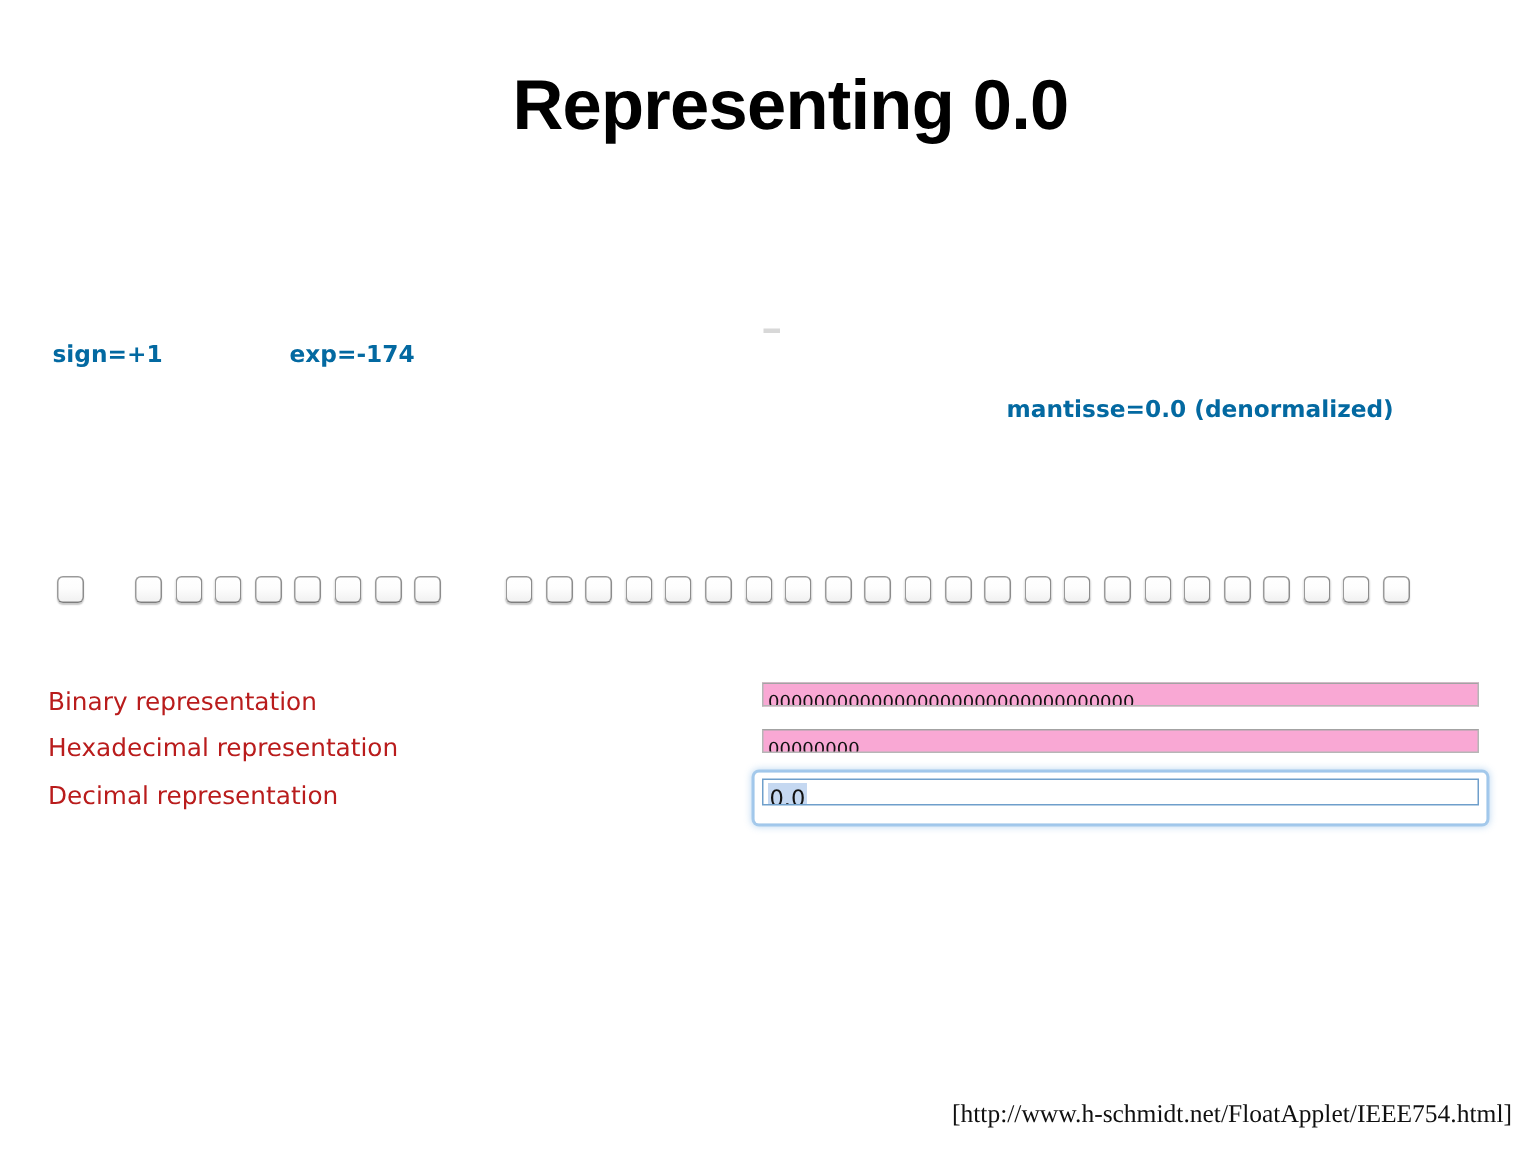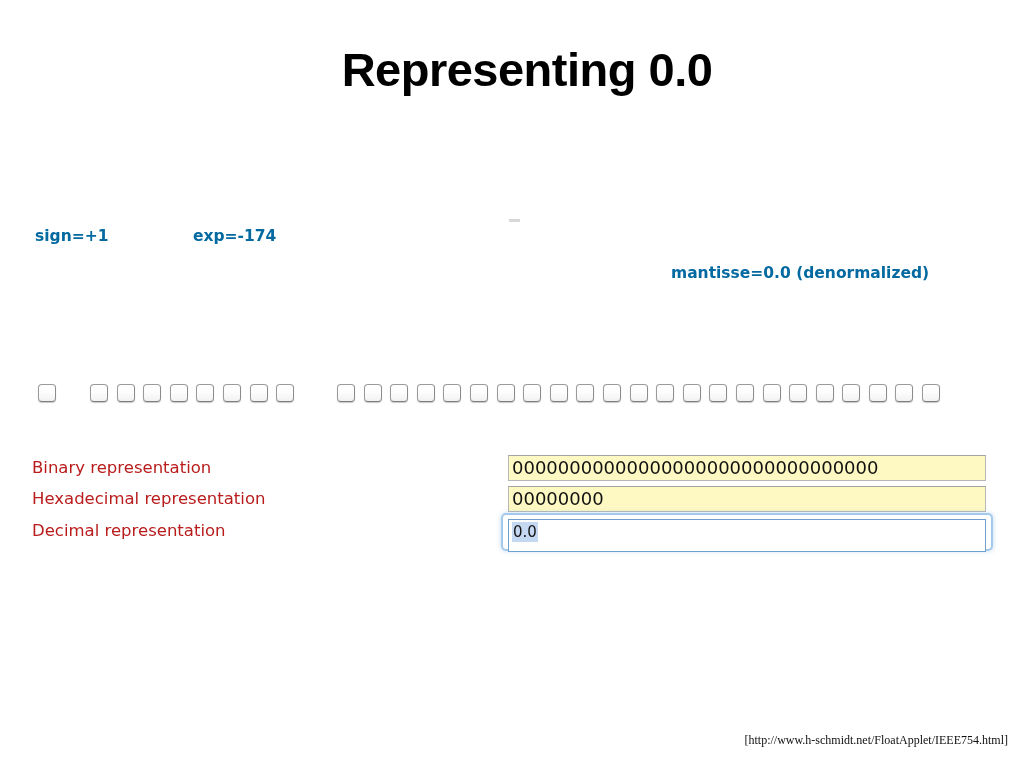--- a/index.html
+++ b/index.html
@@ -108,27 +108,27 @@
     white-space: nowrap;
   }
   #rep-label-binary  { top: 458px; }
   #rep-label-hex     { top: 489px; }
   #rep-label-decimal { top: 521px; }
 
   .rep-input {
     position: absolute;
     left: 508px;
     width: 478px;
-    height: 26px;
+    height: 16px;
     box-sizing: border-box;
-    background: #fef9c3;
+    background: #f9a8d4;
     border: 1px solid #b6b6b6;
     border-top-color: #a3a3a3;
     font-family: "DejaVu Sans", sans-serif;
-    font-size: 18px;
+    font-size: 12px;
     color: #121212;
     line-height: 24px;
     padding: 0 3px;
     white-space: nowrap;
     overflow: hidden;
   }
   #input-binary { top: 455px; }
   #input-hex    { top: 486px; }
 
   #input-decimal-wrap {
@@ -140,21 +140,21 @@
     border-radius: 3px;
     box-shadow: 0 0 0 2px rgba(120,175,226,0.55),
                 0 0 5px 2px rgba(120,175,226,0.45);
     background: transparent;
   }
   #input-decimal {
     position: absolute;
     left: 5px;
     top: 4px;
     width: 478px;
-    height: 33px;
+    height: 18px;
     box-sizing: border-box;
     background: #ffffff;
     border: 1px solid #6f9fcb;
     font-family: "DejaVu Sans", sans-serif;
     font-size: 15px;
     color: #121212;
     line-height: 24px;
     padding: 0 3px;
     white-space: nowrap;
     overflow: hidden;
@@ -163,21 +163,21 @@
     background: #c5d8f1;
     padding: 1px 1px;
   }
 
   
   #source-note {
     position: absolute;
     right: 16px;
     top: 733px;
     font-family: "Liberation Serif", serif;
-    font-size: 12px;
+    font-size: 17px;
     color: #101010;
     white-space: nowrap;
   }
 </style>
 </head>
 <body>
 
 <div id="applet">
 
   <div id="slide-title">Representing 0.0</div>

